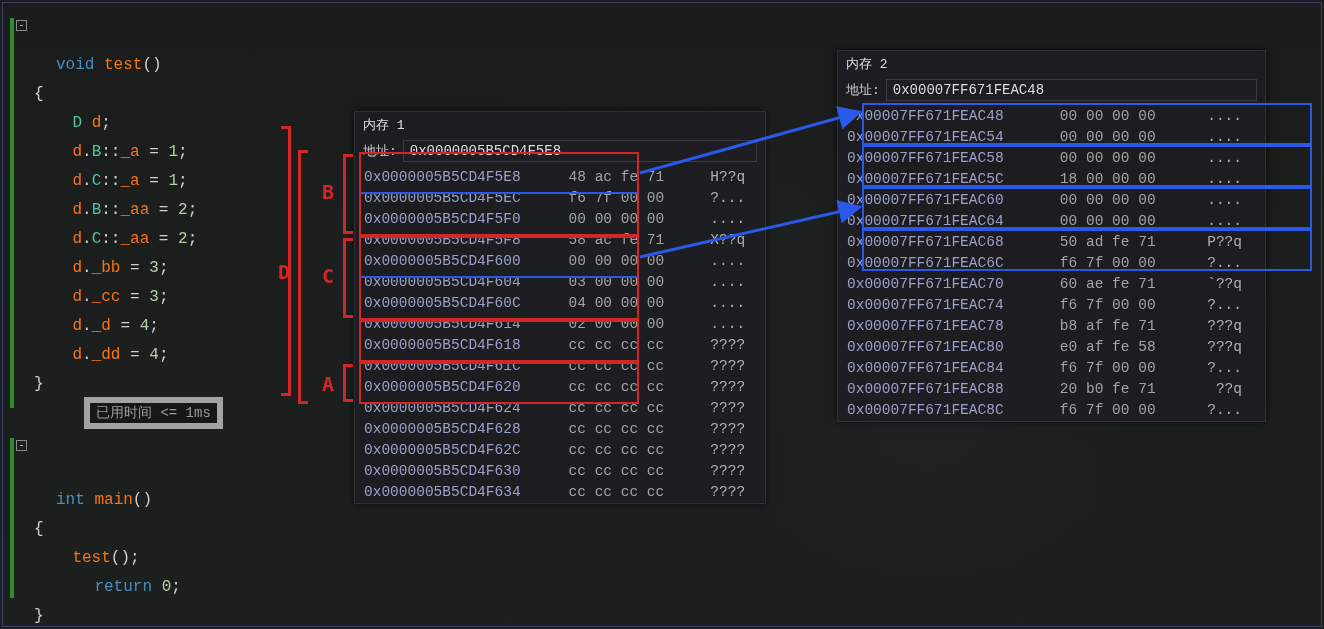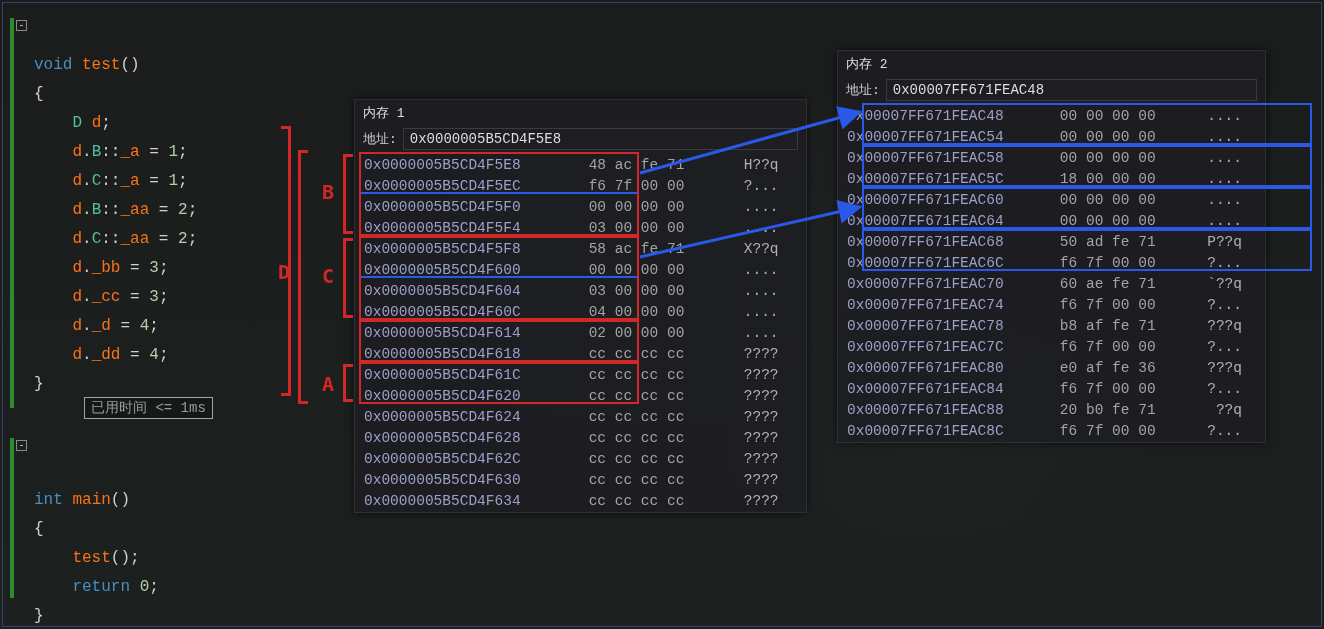--- a/index.html
+++ b/index.html
@@ -42,30 +42,30 @@
     position: absolute; left: 10px; width: 11px; height: 11px;
     border: 1px solid #888; color:#ccc; font-size:10px; line-height:9px;
     text-align:center; cursor:pointer;
   }
 
   .code {
     position: absolute; left: 34px; top: 22px;
     line-height: 29px;
     white-space: pre;
   }
-  .code .kw { color:#4a8dbf; }
+  .code .kw { color:#4a8dbf;margin-left:22px; }
   .code .id { color:#f97316; }
   .code .ty { color:#4fc1a1; }
   .code .nm { color:#b5cea8; }
   .code .pn { color:#d0d0d0; }
   .timing {
     position:absolute; left:84px; top:397px;
     color:#9a9a9a; font-size:14px;
     background:rgba(0,0,0,.2);
-    border:1px solid #a3a3a3; padding:1px 6px;
+    border:6px solid #a3a3a3; padding:1px 6px;
   }
 
   
   .mem {
     position:absolute;
     background: rgba(30,30,34,.88);
     border:1px solid #2f2f36;
     box-shadow: 0 0 8px rgba(0,0,0,.6);
     font-size: 14.5px;
   }
@@ -129,46 +129,41 @@
 
 
 <span class="kw">int</span> <span class="id">main</span><span class="pn">()</span>
 <span class="pn">{</span>
     <span class="id">test</span><span class="pn">();</span>
     <span class="kw">return</span> <span class="nm">0</span><span class="pn">;</span>
 <span class="pn">}</span>
   </div>
   <div class="timing">已用时间 &lt;= 1ms</div>
 
-  <div class="mem" id="mem1" style="left:354px; top:99px; width:453px;">
+  <div class="mem" id="mem1" style="left:354px; top:111px; width:412px;">
     <div class="title">内存 1</div>
     <div class="addrbar">
       <label>地址:</label>
       <input value="0x0000005B5CD4F5E8" style="">
     </div>
     <table>
         <tbody id="mem1-body">
           <tr>
             <td class="addr">0x0000005B5CD4F5E8</td>
             <td class="bytes"> 48 ac fe 71</td>
             <td class="ascii">  H??q</td>
           </tr>
           <tr>
             <td class="addr">0x0000005B5CD4F5EC</td>
             <td class="bytes"> f6 7f 00 00</td>
             <td class="ascii">  ?...</td>
           </tr>
           <tr>
             <td class="addr">0x0000005B5CD4F5F0</td>
             <td class="bytes"> 00 00 00 00</td>
-            <td class="ascii">  ....</td>
-          </tr>
-          <tr>
-            <td class="addr">0x0000005B5CD4F5F4</td>
-            <td class="bytes"> 03 00 00 00</td>
             <td class="ascii">  ....</td>
           </tr>
           <tr>
             <td class="addr">0x0000005B5CD4F5F8</td>
             <td class="bytes"> 58 ac fe 71</td>
             <td class="ascii">  X??q</td>
           </tr>
           <tr>
             <td class="addr">0x0000005B5CD4F600</td>
             <td class="bytes"> 00 00 00 00</td>
@@ -290,27 +285,22 @@
             <td class="addr">0x00007FF671FEAC74</td>
             <td class="bytes"> f6 7f 00 00</td>
             <td class="ascii">  ?...</td>
           </tr>
           <tr>
             <td class="addr">0x00007FF671FEAC78</td>
             <td class="bytes"> b8 af fe 71</td>
             <td class="ascii">  ???q</td>
           </tr>
           <tr>
-            <td class="addr">0x00007FF671FEAC7C</td>
-            <td class="bytes"> f6 7f 00 00</td>
-            <td class="ascii">  ?...</td>
-          </tr>
-          <tr>
             <td class="addr">0x00007FF671FEAC80</td>
-            <td class="bytes"> e0 af fe 36</td>
+            <td class="bytes"> e0 af fe 58</td>
             <td class="ascii">  ???q</td>
           </tr>
           <tr>
             <td class="addr">0x00007FF671FEAC84</td>
             <td class="bytes"> f6 7f 00 00</td>
             <td class="ascii">  ?...</td>
           </tr>
           <tr>
             <td class="addr">0x00007FF671FEAC88</td>
             <td class="bytes"> 20 b0 fe 71</td>

